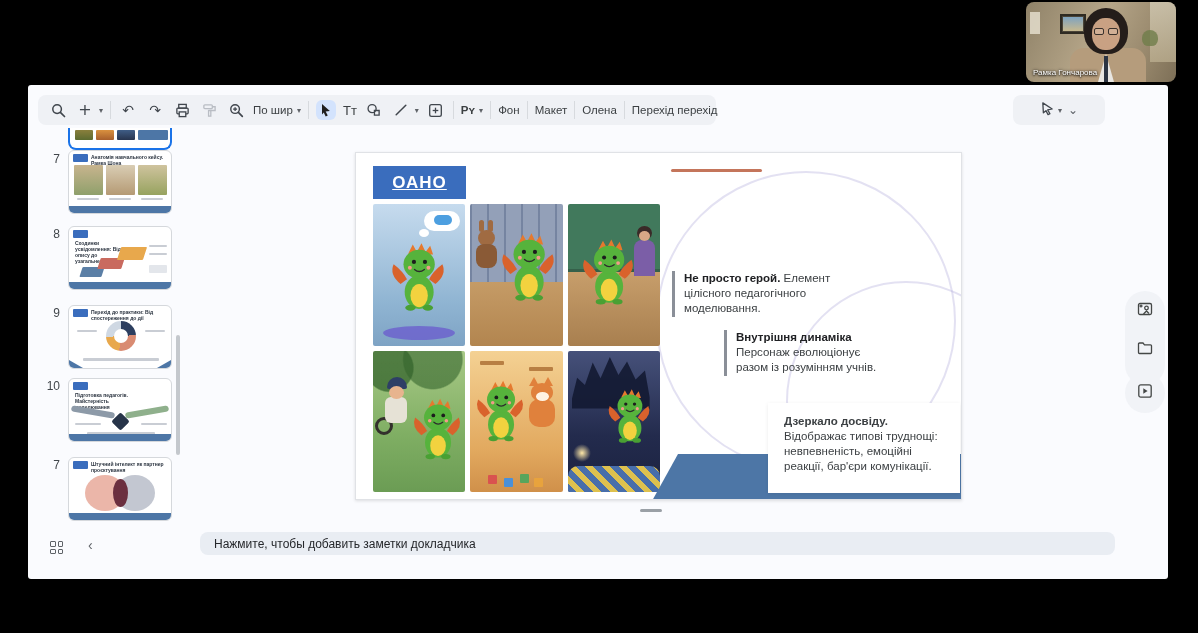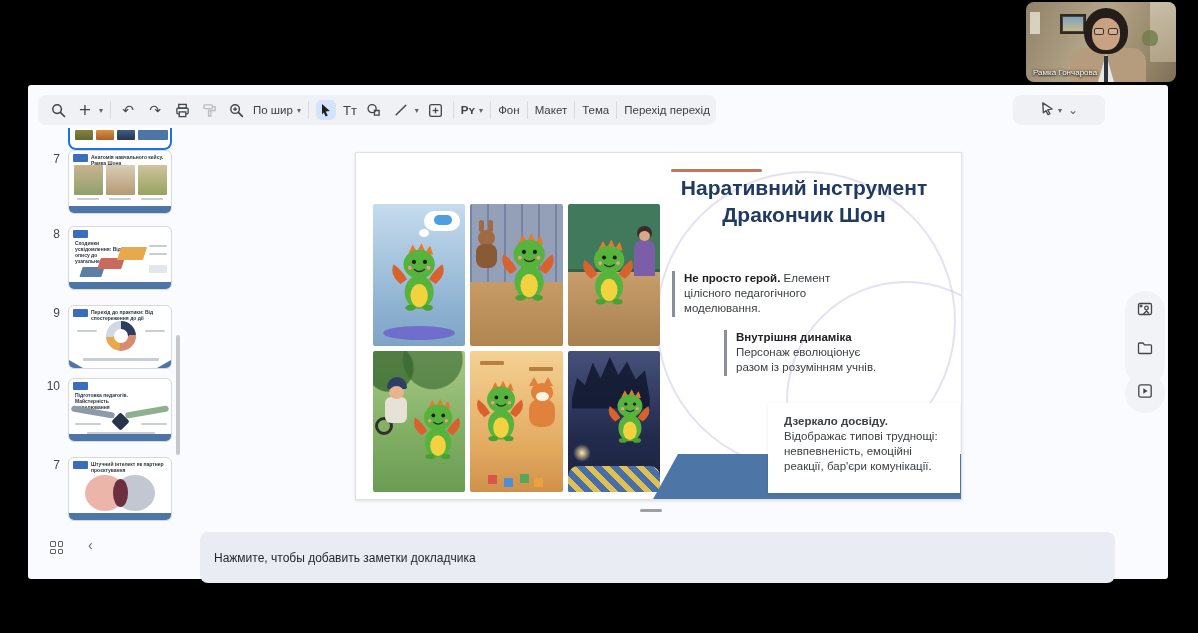--- a/index.html
+++ b/index.html
@@ -114,21 +114,21 @@
   .resize-dash { position:absolute; left:612px; top:424px; width:22px; height:3px; border-radius:2px; background:#9aa0a6; }
 
   
   .side-group { position:absolute; background:#f1f3f7; border-radius:20px; }
   .side-icon { position:absolute; width:16px; height:16px; color:#444746; }
 
   
   .grid-icon { position:absolute; left:22px; top:456px; width:13px; height:13px; display:grid; grid-template-columns:1fr 1fr; gap:2px; }
   .grid-icon i { border:1.5px solid #5f6368; border-radius:1px; }
   .prev-chevron { position:absolute; left:60px; top:452px; font-size:14px; color:#5f6368; }
-  .notes-box { position:absolute; left:172px; top:447px; width:915px; height:51px; background:#e9edf3; border-radius:8px;
+  .notes-box { position:absolute; left:172px; top:447px; width:915px; height:23px; background:#e9edf3; border-radius:8px;
     display:flex; align-items:center; padding-left:14px; font-size:12px; color:#25272b; }
 </style>
 </head>
 <body>
 
 <svg width="0" height="0" style="position:absolute">
   <symbol id="dragon" viewBox="0 0 100 120">
     <path d="M33 20 L41 4 L48 17 L56 2 L63 17 L71 6 L76 21 Z" fill="#e5792e"></path>
     <path d="M20 72 Q0 56 8 38 Q24 50 31 64 Z" fill="#d9622c"></path>
     <path d="M80 72 Q100 56 92 38 Q76 50 69 64 Z" fill="#d9622c"></path>
@@ -237,21 +237,21 @@
           </svg>
       </div>
       <div class="tb-sep"></div>
       <span class="tb-txt" style="font-weight:bold">Pʏ</span>
       <span class="tb-dd">▾</span>
       <div class="tb-sep"></div>
       <span class="tb-txt">Фон</span>
       <div class="tb-sep"></div>
       <span class="tb-txt">Макет</span>
       <div class="tb-sep"></div>
-      <span class="tb-txt">Тема</span>
+      <span class="tb-txt">Олена</span>
       <div class="tb-sep"></div>
       <span class="tb-txt">Перехід перехід</span>
     </div>
 
     <div class="toolbar-right">
       <span>
         <svg width="15" height="15" viewBox="0 0 16 16">
             <path d="M3 2 L13 8.5 L8.2 9.4 L10.6 13.6 L8.6 14.6 L6.4 10.3 L3.6 12.6 Z" fill="none" stroke="#40464d" stroke-width="1.4" stroke-linejoin="round"></path>
           </svg>
       </span>
@@ -329,26 +329,25 @@
       <div class="gbar" style="left:20px;top:55px;width:64px;height:2px"></div>
       <div class="t-bluebar"></div>
     </div>
 
     <div class="filmstrip-scrollbar"></div>
 
     <div class="slide">
       <div class="ring" style="left:300px;top:18px;width:300px;height:300px"></div>
       <div class="ring" style="left:430px;top:128px;width:240px;height:240px"></div>
 
+      <div class="slide-logo">
+          <span>ОАНО</span>
+        </div>
 
       <div class="accent-line"></div>
-      <div class="s-title">
-        <div>Наративний інструмент</div>
-        <div>Дракончик Шон</div>
-      </div>
 
       <div class="img-grid">
         <div class="panel p1">
           <div class="cloud"></div>
           <div class="rug"></div>
           <svg class="dragon" style="left:16px;top:38px;width:58px;height:70px" viewBox="0 0 100 120">
               <use href="#dragon"></use>
             </svg>
         </div>
         <div class="panel p2">

